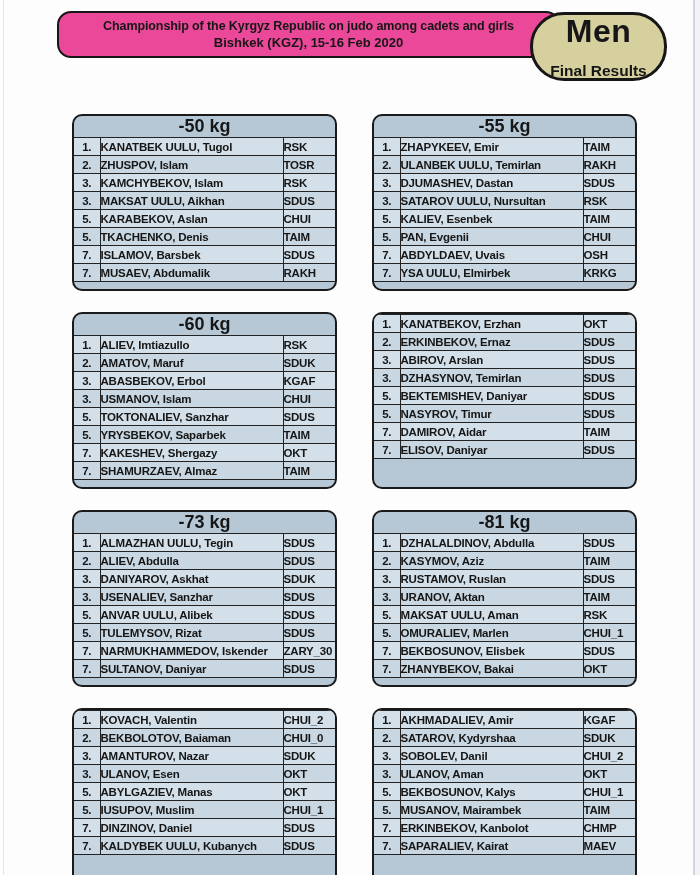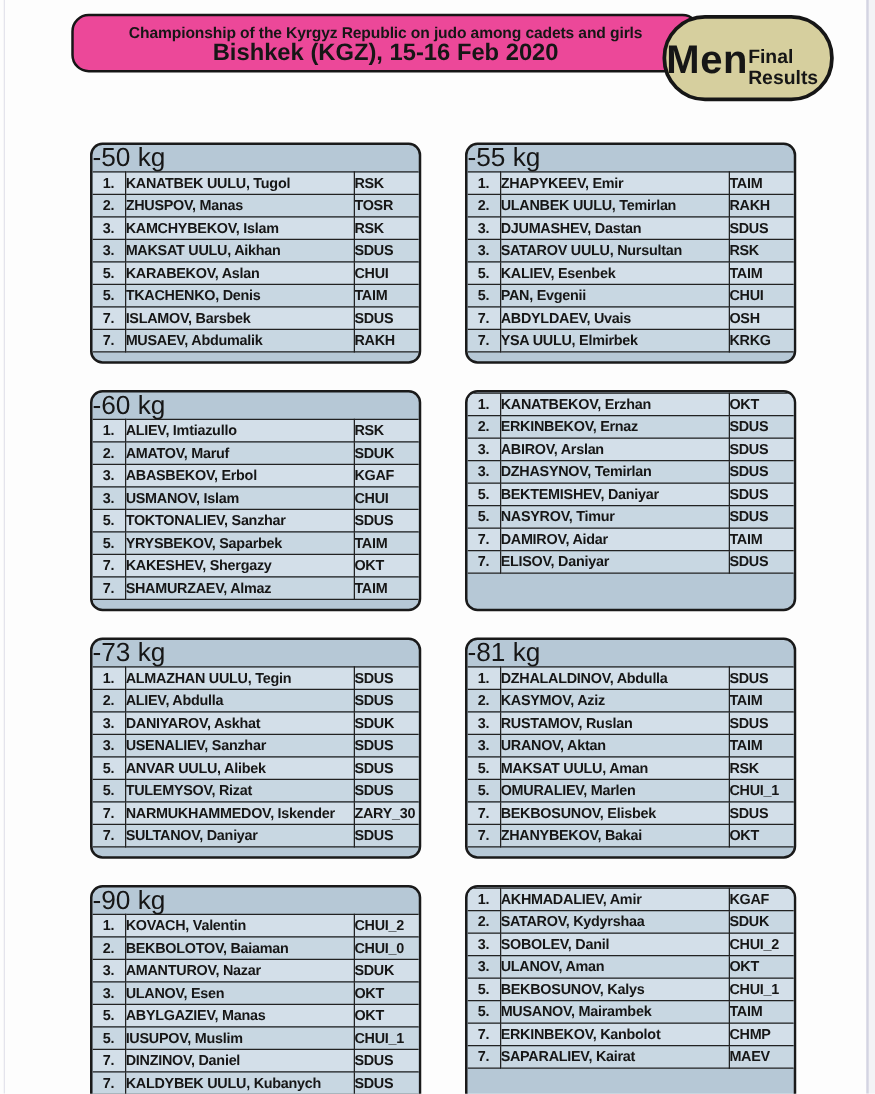--- a/index.html
+++ b/index.html
@@ -23,31 +23,31 @@
     position: absolute; left: 57px; top: 11px;
     width: 503px; height: 47px;
     background: #ec4899;
     border: 2px solid #161616;
     border-radius: 14px;
     box-sizing: border-box;
     display: flex; flex-direction: column; justify-content: center; align-items: center;
     z-index: 1;
   }
   .title-line1 { font-size: 12.5px; font-weight: 700; letter-spacing: -0.1px; line-height: 17px; }
-  .title-line2 { font-size: 19px;   font-weight: 700; line-height: 16px; }
+  .title-line2 { font-size: 13px;   font-weight: 700; line-height: 16px; }
 
   
   .badge {
     position: absolute; left: 530px; top: 12px;
     width: 137px; height: 69px;
     background: #d6cf9e;
     border: 3px solid #161616;
     border-radius: 34px;
     box-sizing: border-box;
-    display: flex; flex-direction: row; justify-content: center; align-items: center;
+    display: flex; flex-direction: column; justify-content: center; align-items: center;
     z-index: 2;
   }
   .badge-gender { font-size: 32px; font-weight: 700; line-height: 32px; letter-spacing: 0.5px; }
   .badge-label  { font-size: 15.5px; font-weight: 700; line-height: 17px; margin-top: 15px; }
 
   
   .tables-grid {
     position: absolute; left: 72px; top: 114px;
     width: 565px;
     display: grid;
@@ -58,22 +58,22 @@
   .cat-table {
     width: 265px; height: 177px;
     box-sizing: border-box;
     background: #b6c8d6;
     border: 2px solid #1a1a1a;
     border-radius: 10px;
     overflow: hidden;
   }
   .cat-weight {
     height: 21px; line-height: 21px;
-    text-align: left;
-    font-size: 21px; font-weight: 400;
+    text-align: center;
+    font-size: 18px; font-weight: 700;
   }
   table.results {
     width: 100%;
     border-collapse: collapse;
     table-layout: fixed;
   }
   table.results td {
     height: 18px;
     box-sizing: border-box;
     border: 1.5px solid #222;
@@ -112,21 +112,21 @@
     <div class="cat-weight">-50 kg</div>
     <table class="results">
       <tbody>
           <tr>
             <td class="c-rank">1.</td>
             <td class="c-name">KANATBEK UULU, Tugol</td>
             <td class="c-club">RSK</td>
           </tr>
           <tr>
             <td class="c-rank">2.</td>
-            <td class="c-name">ZHUSPOV, Manas</td>
+            <td class="c-name">ZHUSPOV, Islam</td>
             <td class="c-club">TOSR</td>
           </tr>
           <tr>
             <td class="c-rank">3.</td>
             <td class="c-name">KAMCHYBEKOV, Islam</td>
             <td class="c-club">RSK</td>
           </tr>
           <tr>
             <td class="c-rank">3.</td>
             <td class="c-name">MAKSAT UULU, Aikhan</td>
@@ -389,21 +389,20 @@
           <tr>
             <td class="c-rank">7.</td>
             <td class="c-name">ZHANYBEKOV, Bakai</td>
             <td class="c-club">OKT</td>
           </tr>
         </tbody>
     </table>
   </div>
 
   <div class="cat-table">
-    <div class="cat-weight">-90 kg</div>
     <table class="results">
       <tbody>
           <tr>
             <td class="c-rank">1.</td>
             <td class="c-name">KOVACH, Valentin</td>
             <td class="c-club">CHUI_2</td>
           </tr>
           <tr>
             <td class="c-rank">2.</td>
             <td class="c-name">BEKBOLOTOV, Baiaman</td>

